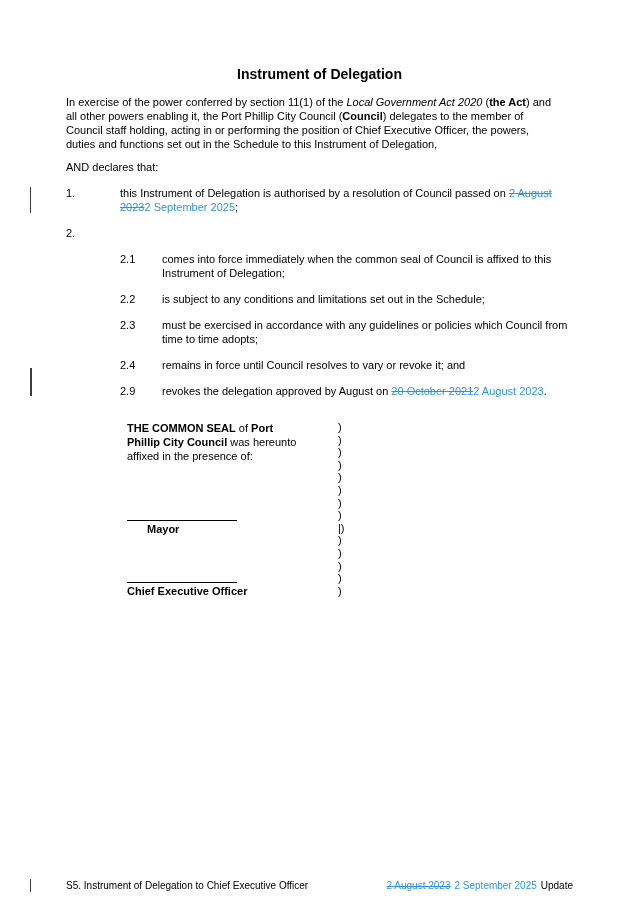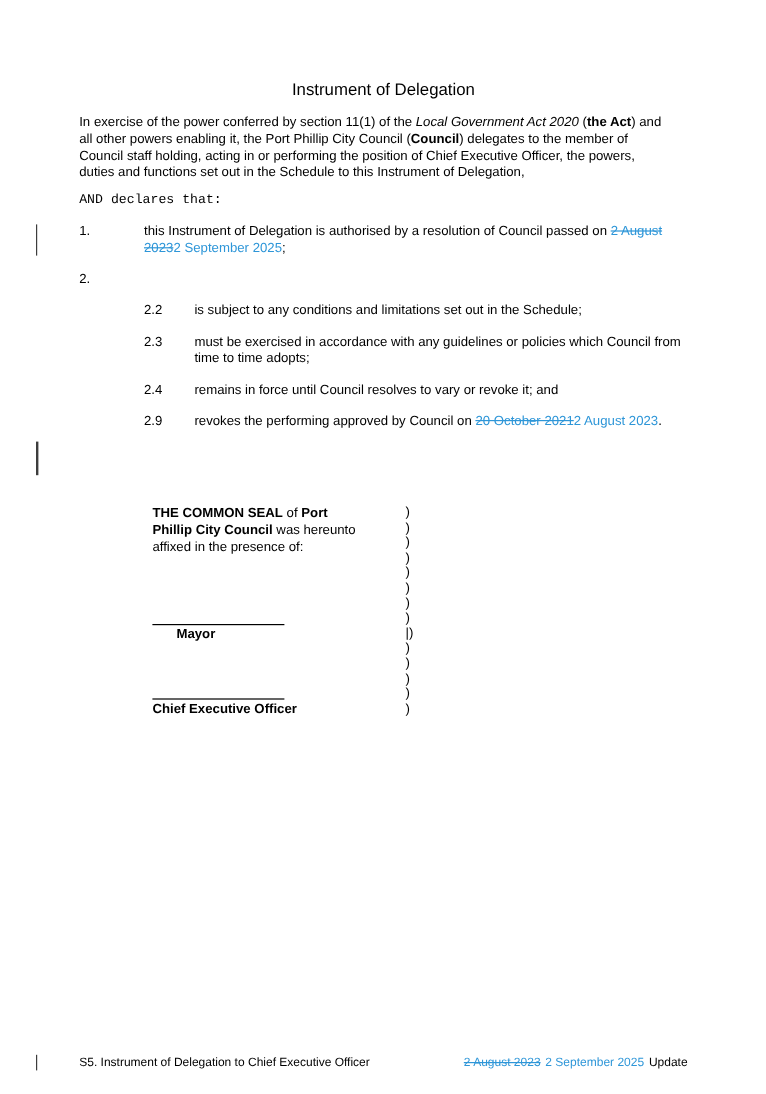--- a/index.html
+++ b/index.html
@@ -7,27 +7,27 @@
     position:relative;
     width:638px; height:912px;
     background:#ffffff;
     font-family:"Liberation Sans", sans-serif;
     color:#000000;
     overflow:hidden;
   }
   .content { padding:0 65px 0 66px; }
   .title {
     margin:66px 0 0 0;
-    font-size:14px; font-weight:normal;
+    font-size:14px; font-weight:bold;
     text-align:center;
     line-height:16px;
   }
   p, .li { font-size:11px; line-height:14px; }
   .intro { margin:13px 12px 0 0; }
-  .declares { margin:9px 0 0 0;font-family:Liberation Mono, monospace; }
+  .declares { margin:9px 0 0 0; }
   .italic { font-style:italic; }
   .bold { font-weight:bold; }
   .li { display:flex; margin:12px 0 0 0; }
   .li .num { flex:0 0 auto; }
   .num-l1 { width:54px; }
   .li-l2 { margin-left:54px; }
   .num-l2 { width:42px; }
   .li .txt { flex:1 1 auto; }
   .del { color:#2e96d8; text-decoration:line-through; }
   .ins { color:#2e96d8; }
@@ -74,39 +74,43 @@
 
     <div class="li">
       <div class="num num-l1">1.</div>
       <div class="txt"><span>this Instrument of Delegation is authorised by a resolution of Council passed on </span><span class="del">2 August 2023</span><span class="ins">2 September 2025</span><span>;</span></div>
     </div>
 
     <div class="li">
       <div class="num num-l1">2.</div>
     </div>
 
+    <div class="li li-l2">
+      <div class="num num-l2">2.1</div>
+      <div class="txt">comes into force immediately when the common seal of Council is affixed to this Instrument of Delegation;</div>
+    </div>
 
     <div class="li li-l2">
       <div class="num num-l2">2.2</div>
       <div class="txt">is subject to any conditions and limitations set out in the Schedule;</div>
     </div>
 
     <div class="li li-l2">
       <div class="num num-l2">2.3</div>
       <div class="txt">must be exercised in accordance with any guidelines or policies which Council from time to time adopts;</div>
     </div>
 
     <div class="li li-l2">
       <div class="num num-l2">2.4</div>
       <div class="txt">remains in force until Council resolves to vary or revoke it; and</div>
     </div>
 
     <div class="li li-l2">
       <div class="num num-l2">2.9</div>
-      <div class="txt"><span>revokes the performing approved by Council on </span><span class="del">20 October 2021</span><span class="ins">2 August 2023</span><span>.</span></div>
+      <div class="txt"><span>revokes the delegation approved by August on </span><span class="del">20 October 2021</span><span class="ins">2 August 2023</span><span>.</span></div>
     </div>
 
   </div>
 
   <div class="seal">
     <div class="seal-text"><span class="bold">THE COMMON SEAL</span><span> of </span><span class="bold">Port Phillip City Council</span><span> was hereunto affixed in the presence of:</span></div>
 
     <div class="seal-parens">
       <div class="paren-line">)</div>
       <div class="paren-line">)</div>

